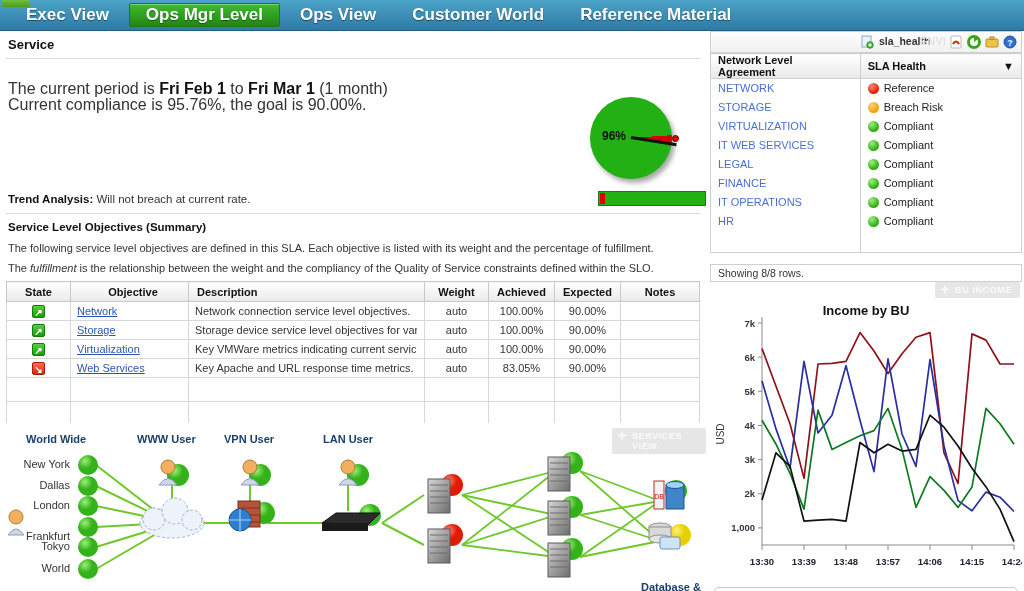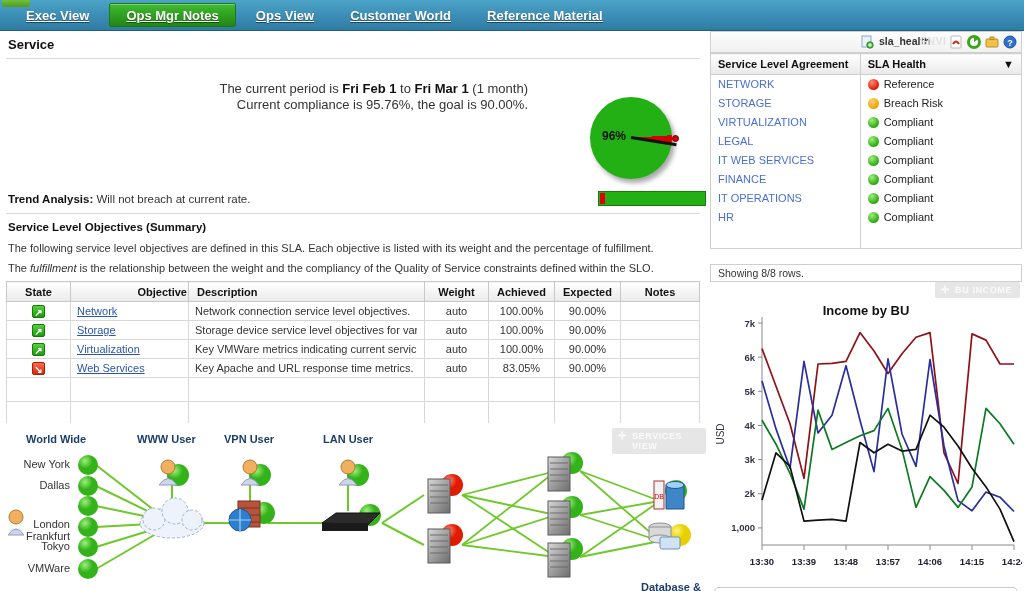--- a/index.html
+++ b/index.html
@@ -18,38 +18,38 @@
     border-bottom:1px solid #1c5f83;
     display:flex; align-items:stretch;
   }
   .logo-chip{
     width:28px; height:9px; position:absolute; left:2px; top:-2px;
     background:linear-gradient(to bottom,#7ac943,#4f9c1f);
     border-radius:2px;
   }
   .navtab{
     display:flex; align-items:center; justify-content:center;
-    padding:0 16px; color:#fff; font-size:13px; font-weight:bold;
+    padding:0 16px; color:#fff; font-size:17px; font-weight:bold;
     text-shadow:0 1px 1px rgba(0,0,0,.45); cursor:default;
-    margin:3px 2px 3px 2px; border-radius:2px;text-decoration:underline;
+    margin:3px 2px 3px 2px; border-radius:2px;
   }
   .navtab.first{ margin-left:10px; }
   .navtab.active{
     background:linear-gradient(to bottom,#3fbb2f 0%,#2f9e20 55%,#228614 100%);
     border:1px solid #1d7a12; box-shadow:inset 0 1px 0 rgba(255,255,255,.35);
   }
 
   
   .left-pane{ position:absolute; left:0; top:31px; width:706px; height:486px; background:#fff; }
   .page-title{
     position:absolute; left:8px; top:6px; font-size:13px; font-weight:bold; color:#111;
   }
   .title-rule{ position:absolute; left:6px; top:27px; width:694px; height:1px; background:#d8d8d8; }
 
-  .summary-text{ position:absolute; left:8px; top:50px; width:520px; line-height:16px; font-size:13px; color:#333;text-align:right; }
+  .summary-text{ position:absolute; left:8px; top:50px; width:520px; line-height:16px; font-size:16px; color:#333; }
   .summary-text b{ color:#111; }
   .trend{ position:absolute; left:8px; top:162px; font-size:11.5px; color:#333; }
   .trend b{ color:#111; }
   .trend-rule{ position:absolute; left:6px; top:182px; width:694px; height:1px; background:#d8d8d8; }
 
   
   .pie-wrap{ position:absolute; left:586px; top:64px; width:96px; height:86px; }
   .pie{
     position:absolute; left:4px; top:2px; width:82px; height:82px; border-radius:50%;
     background:#22b014; box-shadow:3px 4px 5px rgba(0,0,0,.35);
@@ -157,21 +157,21 @@
   .tb-spacer{ width:44px; }
 </style>
 </head>
 <body>
 
 <div class="app">
 
   <div class="navbar">
     <div class="logo-chip"></div>
     <div class="navtab first">Exec View</div>
-    <div class="navtab active">Ops Mgr Notes</div>
+    <div class="navtab active">Ops Mgr Level</div>
     <div class="navtab">Ops View</div>
     <div class="navtab">Customer World</div>
     <div class="navtab">Reference Material</div>
   </div>
 
   <div class="left-pane">
     <div class="page-title">Service</div>
     <div class="title-rule"></div>
 
     <div class="summary-text">
@@ -200,21 +200,21 @@
     <div class="slo-head">Service Level Objectives (Summary)</div>
     <div class="slo-p1">The following service level objectives are defined in this SLA. Each objective is listed with its weight and the percentage of fulfillment.</div>
     <div class="slo-p2">
       <span>The </span><i>fulfillment</i><span> is the relationship between the weight and the compliancy of the Quality of Service constraints defined within the SLO.</span>
     </div>
 
     <table class="slo-table">
       <thead>
         <tr>
           <th style="width:64px">State</th>
-          <th style="width:118px;text-align:right;padding-left:8px">Objective</th>
+          <th style="width:118px;text-align:center;padding-left:8px">Objective</th>
           <th style="width:236px;text-align:left;padding-left:8px">Description</th>
           <th style="width:64px">Weight</th>
           <th style="width:66px">Achieved</th>
           <th style="width:66px">Expected</th>
           <th>Notes</th>
         </tr>
       </thead>
       <tbody>
         <tr>
           <td class="c"><span class="state-ico state-up">↗</span></td>
@@ -464,24 +464,24 @@
         </g>
       </svg>
 
       <div class="topo-label" style="left:26px; top:10px;">World Wide</div>
       <div class="topo-label" style="left:137px; top:10px;">WWW User</div>
       <div class="topo-label" style="left:224px; top:10px;">VPN User</div>
       <div class="topo-label" style="left:323px; top:10px;">LAN User</div>
 
       <div class="topo-city" style="left:6px; top:35px; width:64px;">New York</div>
       <div class="topo-city" style="left:6px; top:56px; width:64px;">Dallas</div>
-      <div class="topo-city" style="left:6px; top:76px; width:64px;margin-top:19px;">London</div>
+      <div class="topo-city" style="left:6px; top:76px; width:64px;">London</div>
       <div class="topo-city" style="left:6px; top:107px; width:64px;">Frankfurt</div>
       <div class="topo-city" style="left:6px; top:117px; width:64px;">Tokyo</div>
-      <div class="topo-city" style="left:6px; top:139px; width:64px;">VMWare</div>
+      <div class="topo-city" style="left:6px; top:139px; width:64px;">World</div>
 
       <div class="topo-label" style="left:226px; top:166px;">Firewall</div>
       <div class="topo-label" style="left:310px; top:166px;">Load Balancer</div>
       <div class="topo-label" style="left:418px; top:166px;">Web Server</div>
       <div class="topo-label" style="left:527px; top:166px;">App Server</div>
       <div class="topo-label" style="left:638px; top:158px; width:66px; text-align:center; line-height:13px;">Database &amp; Storage</div>
 
       <div class="badge-ghost" style="left:612px; top:5px;">SERVICES VIEW</div>
     </div>
   </div>
@@ -520,46 +520,46 @@
           <circle cx="10" cy="10" r="3.2" fill="#4ec03a" stroke="#2d8a1e"></circle>
           <path d="M10 8.2v3.6M8.2 10h3.6" stroke="#fff" stroke-width="1.1"></path>
         </svg>
     </span>
     <div class="rp-title" style="left:173px;">sla_health</div>
     <div class="rp-ghost">ENVI</div>
 
     <table class="sla-table">
       <thead>
         <tr>
-          <th style="width:150px">Service Level Agreement</th>
+          <th style="width:150px">Network Level Agreement</th>
           <th style="width:162px">
             <span>SLA Health</span>
             <span style="float:right">▼</span>
           </th>
         </tr>
       </thead>
       <tbody>
         <tr>
           <td class="sla-name">NETWORK</td>
           <td><span class="dot dot-red"></span><span>Reference</span></td>
         </tr>
         <tr>
           <td class="sla-name">STORAGE</td>
           <td><span class="dot dot-amber"></span><span>Breach Risk</span></td>
         </tr>
         <tr>
           <td class="sla-name">VIRTUALIZATION</td>
           <td><span class="dot dot-green"></span><span>Compliant</span></td>
         </tr>
         <tr>
+          <td class="sla-name">IT WEB SERVICES</td>
+          <td><span class="dot dot-green"></span><span>Compliant</span></td>
+        </tr>
+        <tr>
           <td class="sla-name">LEGAL</td>
-          <td><span class="dot dot-green"></span><span>Compliant</span></td>
-        </tr>
-        <tr>
-          <td class="sla-name">IT WEB SERVICES</td>
           <td><span class="dot dot-green"></span><span>Compliant</span></td>
         </tr>
         <tr>
           <td class="sla-name">FINANCE</td>
           <td><span class="dot dot-green"></span><span>Compliant</span></td>
         </tr>
         <tr>
           <td class="sla-name">IT OPERATIONS</td>
           <td><span class="dot dot-green"></span><span>Compliant</span></td>
         </tr>

